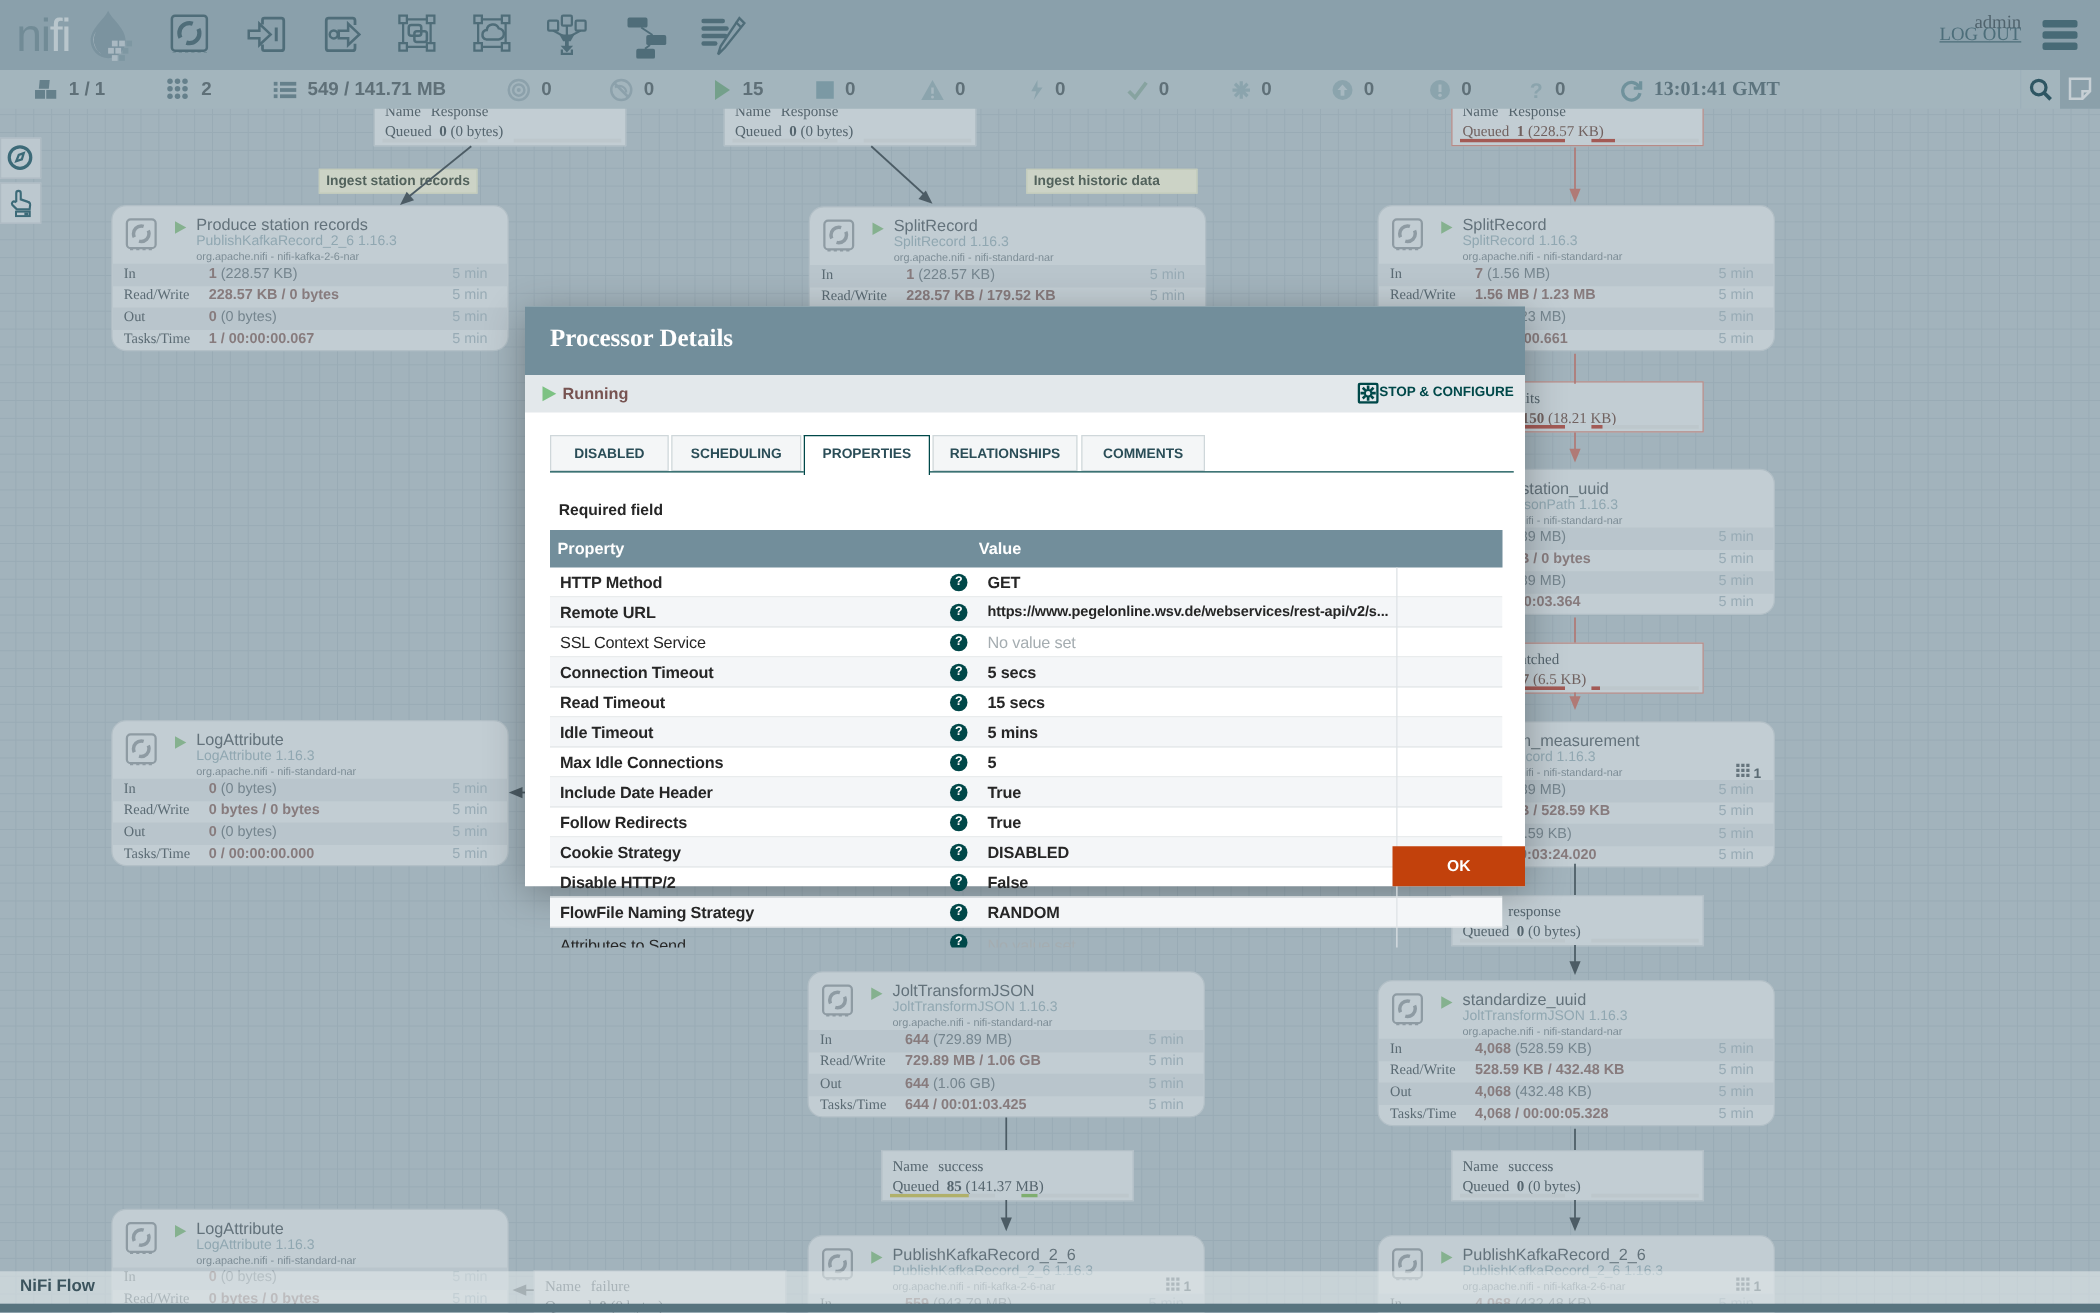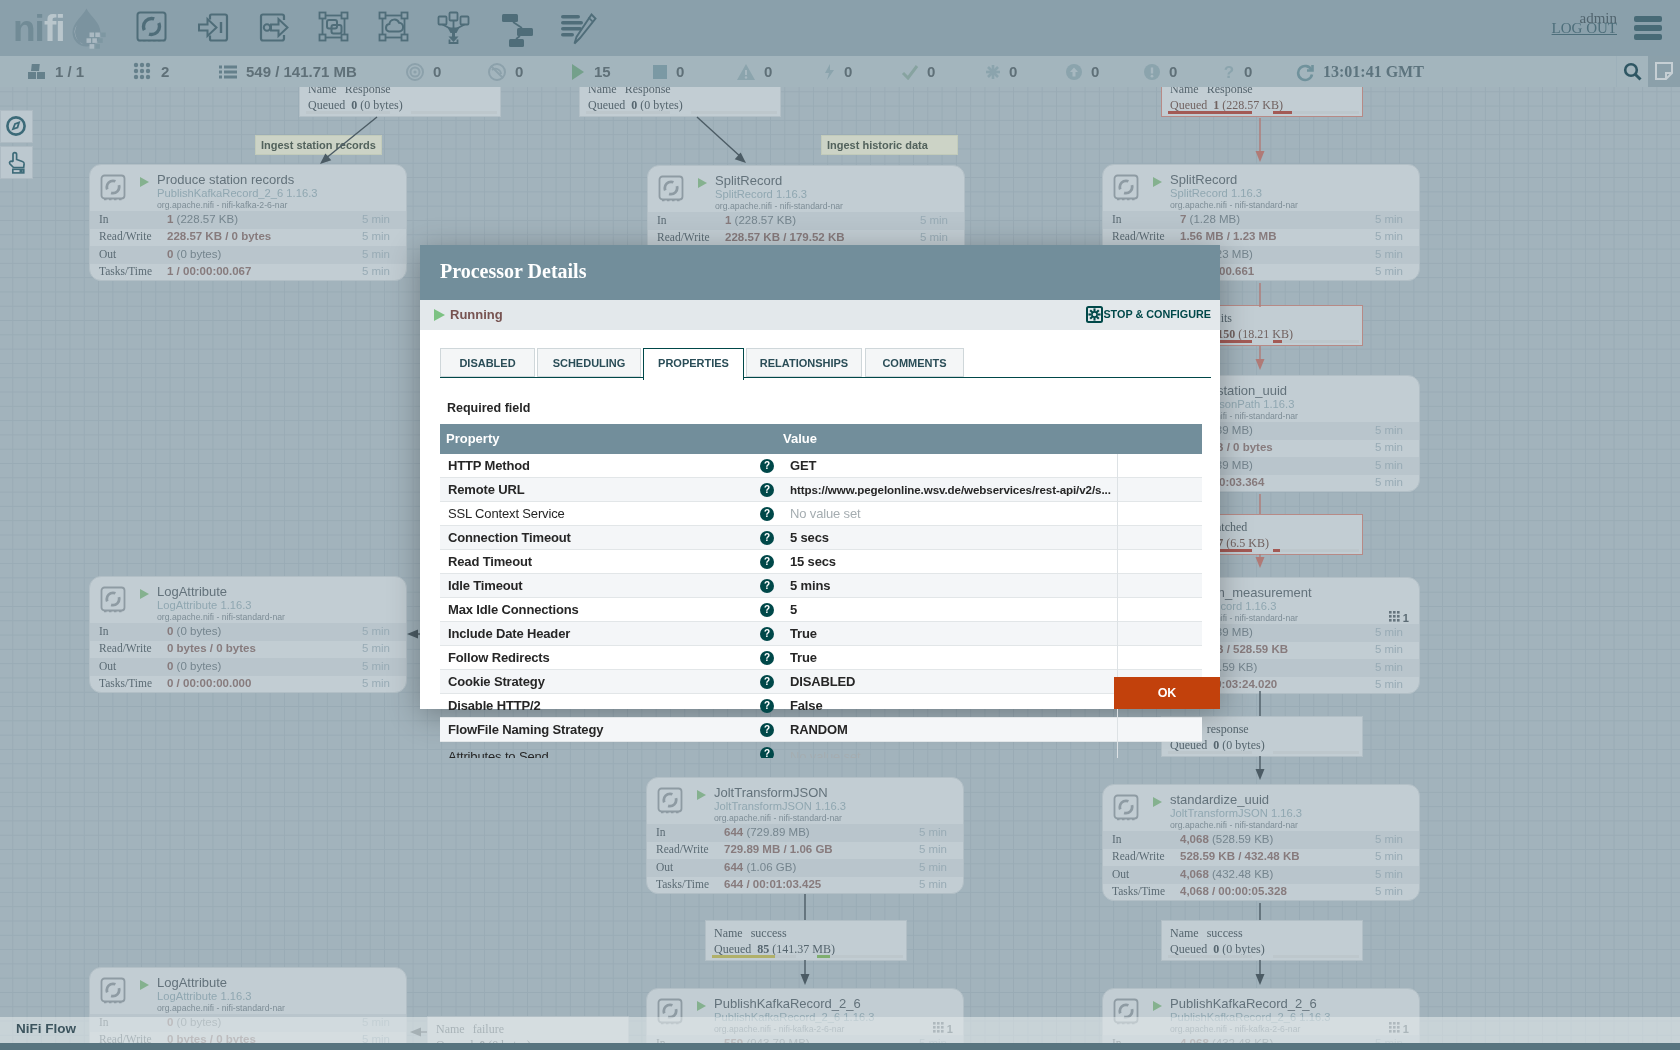--- a/index.html
+++ b/index.html
@@ -8,21 +8,21 @@
  --canvas:#a2b3bc; --grid:#99abb5;
  --panel:#c2cdd3; --panelalt:#b9c5cc; --pborder:#b2bfc6;
  --title:#63727b; --type:#90a7b1; --bundle:#7d8d96;
  --slabel:#5b6b74; --val:#877b7d; --valn:#75858e; --min:#98abb5;
  --line:#4c5c65; --red:#ad6f6b; --redb:#b78a86;
  --icon:#4f6d79; --num:#4d6672;
 }
 
 #hdr{position:absolute;left:0;top:0;width:1680px;height:56px;background:#8aa0ab;z-index:1}
 #statusbar{position:absolute;left:0;top:56px;width:1680px;height:31px;background:#a3b5bd;z-index:1}
-#logo{position:absolute;left:13px;top:8px;font-weight:bold;font-size:37px;letter-spacing:-1px}
+#logo{position:absolute;left:13px;top:8px;font-weight:normal;font-size:37px;letter-spacing:-1px}
 #logo .n1{color:#718b96}#logo .n2{color:#b9c6cc}
 .sitem{position:absolute;top:0;height:31px;display:flex;align-items:center;gap:8px;color:#5f7078;font-size:15px;font-weight:bold}
 .clock{font-family:"Liberation Serif",serif;font-weight:bold;font-size:16px;color:#5d747e}
 #admin{position:absolute;right:63px;top:10px;text-align:right;color:#51646e;font-size:15px;font-family:"Liberation Serif",serif}
 #logout{position:absolute;right:63px;top:20px;color:#4d6e7a;font-size:15px;text-decoration:underline;font-family:Liberation Serif, serif}
 #burger{position:absolute;right:18px;top:16px;width:28px}
 #burger div{height:6px;background:#476a76;border-radius:2px;margin-bottom:3px}
 
 #canvas{position:absolute;left:0;top:87px;width:1680px;height:963px;
  background-image:linear-gradient(to right,var(--grid) 1px,transparent 1px),linear-gradient(to bottom,var(--grid) 1px,transparent 1px);
@@ -169,21 +169,21 @@
 <circle cx="13" cy="14" r="6.2" fill="none" stroke="#8e9ba3" stroke-width="2.8" stroke-dasharray="14.5 5" stroke-dashoffset="3"></circle>
 <path d="M4 26.5 h2.5 M9 26.5 h2.5 M14 26.5 h2.5 M19 26.5 h2.5" stroke="#8e9ba3" stroke-width="1.4"></path>
 </svg></span>
         <span class="pplay"></span>
 <span class="pname" style="left:67px">SplitRecord</span>
         <span class="ptype">SplitRecord 1.16.3</span>
         <span class="pbundle">org.apache.nifi - nifi-standard-nar</span>
       </div>
 <div class="prow alt" style="top:46px">
         <span class="pl">In</span>
-        <span class="pv"><b>7</b> <span>(1.28 MB)</span></span>
+        <span class="pv"><b>7</b> <span>(1.56 MB)</span></span>
         <span class="pm">5 min</span>
       </div>
       <div class="prow" style="top:63.6px">
         <span class="pl">Read/Write</span>
         <span class="pv"><b>1.56 MB / 1.23 MB</b></span>
         <span class="pm">5 min</span>
       </div>
       <div class="prow alt" style="top:81.2px">
         <span class="pl">Out</span>
         <span class="pv"><b>700</b> <span>(1.23 MB)</span></span>

